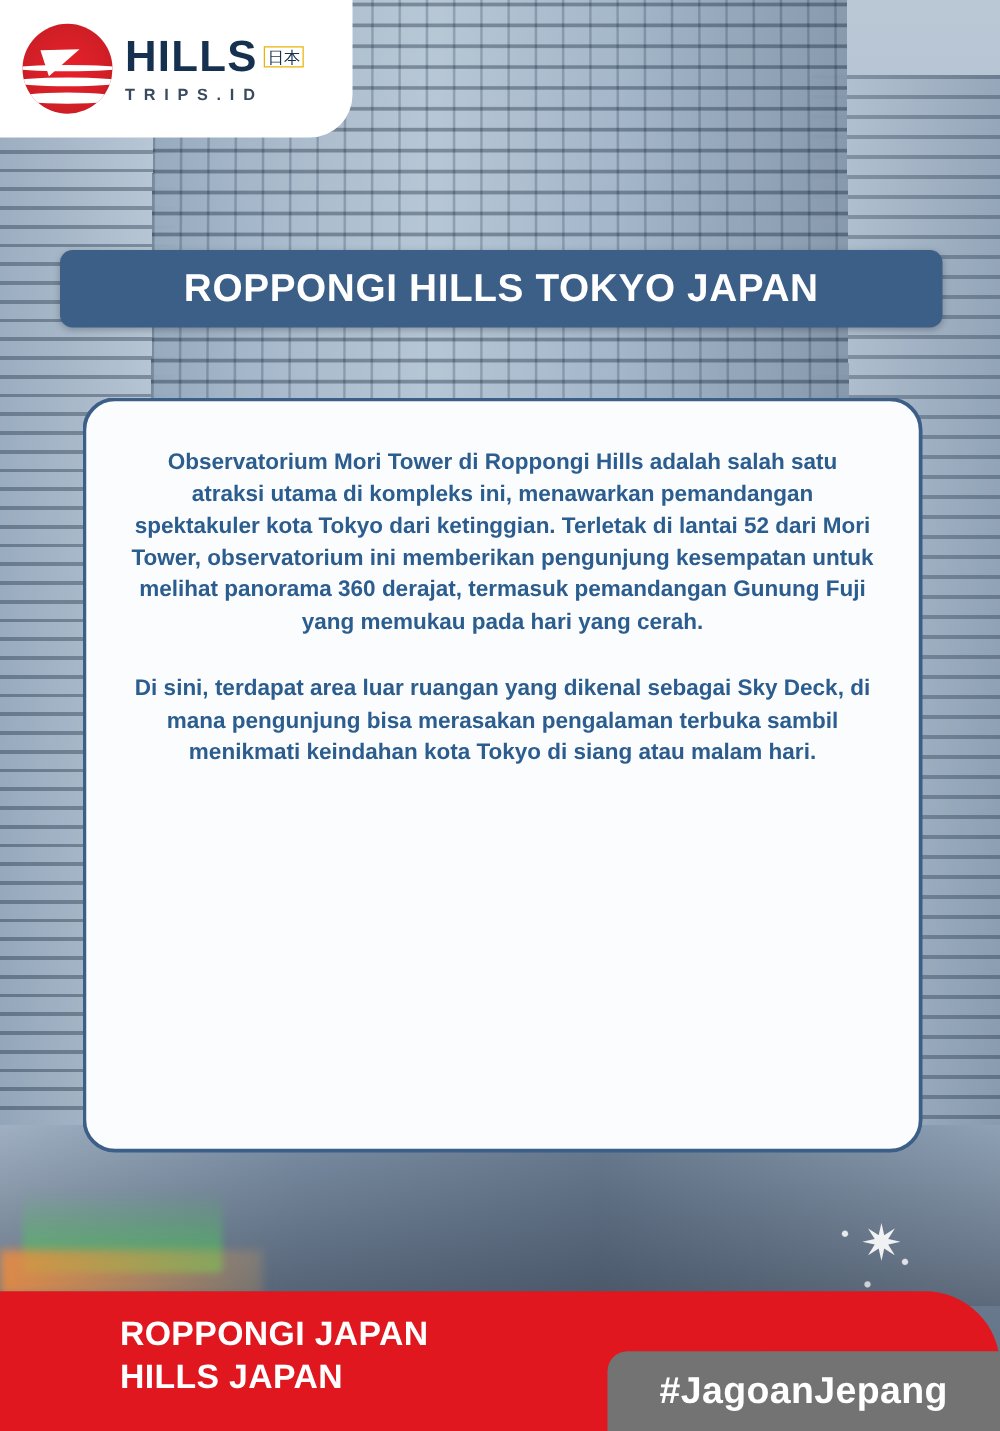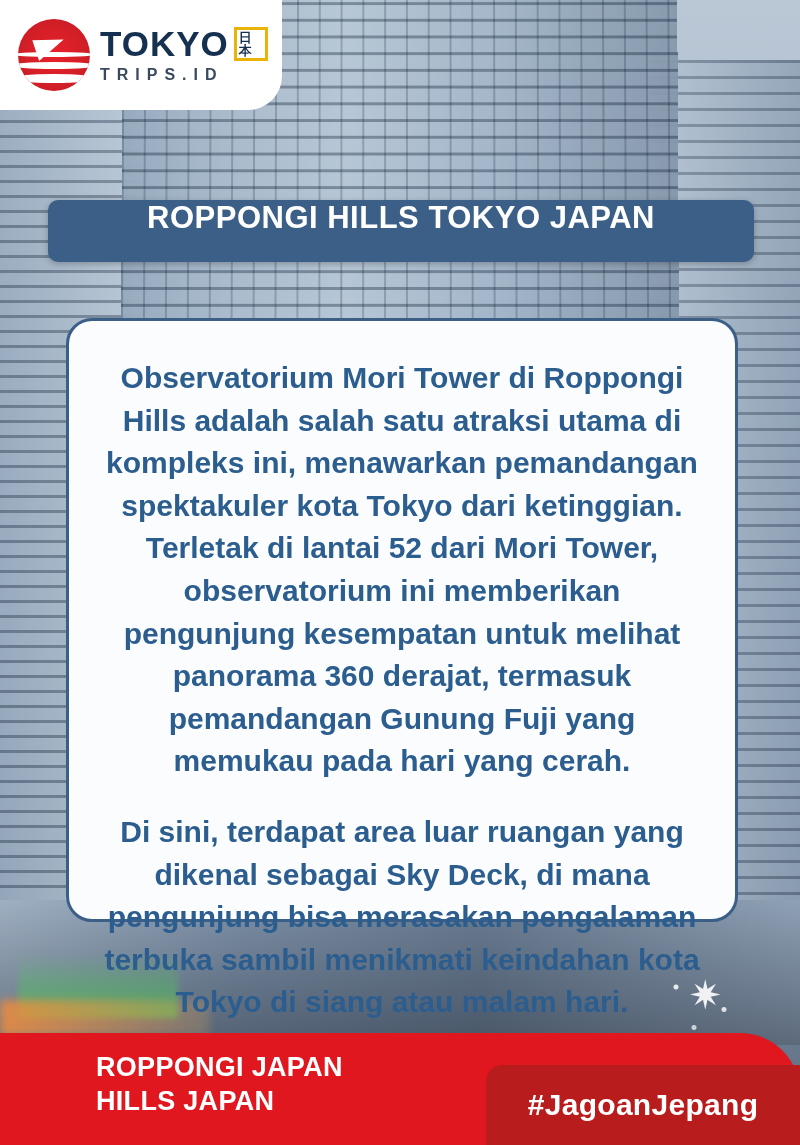--- a/index.html
+++ b/index.html
@@ -166,45 +166,46 @@
   .logo-japan {
     font-size: 35px;
     font-weight: bold;
     letter-spacing: 1px;
     color: #15314f;
     line-height: 1;
     font-family: "Liberation Sans", sans-serif;
   }
   .logo-kanji {
     font-size: 13px;
-    font-weight: bold;
+    font-weight: normal;
     color: #15314f;
     line-height: 1.0;
-    border: 3px solid #eab308;
+    border: 1px solid #eab308;
     padding: 1px 2px;
     letter-spacing: 0px;
   }
   .logo-trips {
     margin-top: 5px;
-    font-size: 16px;
+    font-size: 13px;
     letter-spacing: 7px;
     color: #3a4a5e;
     font-weight: bold;
   }
 
   
   .title-banner {
     position: absolute;
     left: 48px;
     top: 200px;
     width: 706px;
     height: 62px;
     background: #3b5f87;
     border-radius: 10px;
     display: flex;
+    align-items: center;
     justify-content: center;
     box-shadow: 0 2px 6px rgba(0,0,0,0.25);
   }
   .title-banner h1 {
     color: #ffffff;
     font-size: 31px;
     font-weight: bold;
     letter-spacing: 0.5px;
     text-align: center;
   }
@@ -216,21 +217,21 @@
     top: 318px;
     width: 672px;
     height: 604px;
     background: #fbfcfd;
     border: 3px solid #3b5f87;
     border-radius: 26px;
     padding: 36px 34px 30px 34px;
   }
   .body-card p {
     color: #2c5d8f;
-    font-size: 30px;
+    font-size: 18px;
     font-weight: bold;
     line-height: 1.42;
     text-align: center;
   }
   .body-card p + p { margin-top: 28px; text-align: center; }
 
   
   .footer {
     position: absolute;
     left: 0;
@@ -248,22 +249,22 @@
     font-size: 27px;
     font-weight: bold;
     line-height: 1.25;
     letter-spacing: 0.3px;
   }
   .hashtag-box {
     position: absolute;
     right: 0;
     bottom: 0;
     width: 314px;
-    height: 80px;
-    background: #b91c1c;
+    height: 64px;
+    background: #737373;
     border-top-left-radius: 16px;
     display: flex;
     align-items: center;
     justify-content: center;
   }
   .hashtag-box span {
     color: #ffffff;
     font-size: 30px;
     font-weight: bold;
     letter-spacing: 0.3px;
@@ -287,21 +288,21 @@
 
   <div class="logo-card">
     <div class="logo-mark">
       <div class="wave w3"></div>
       <div class="wave w2"></div>
       <div class="wave w1"></div>
       <div class="plane"></div>
     </div>
     <div class="logo-text">
       <div class="logo-row">
-        <span class="logo-japan">TOKYO</span>
+        <span class="logo-japan">HILLS</span>
         <span class="logo-kanji">日本</span>
       </div>
       <div class="logo-trips">TRIPS.ID</div>
     </div>
   </div>
 
   <div class="title-banner">
     <h1>ROPPONGI HILLS TOKYO JAPAN</h1>
   </div>
 

